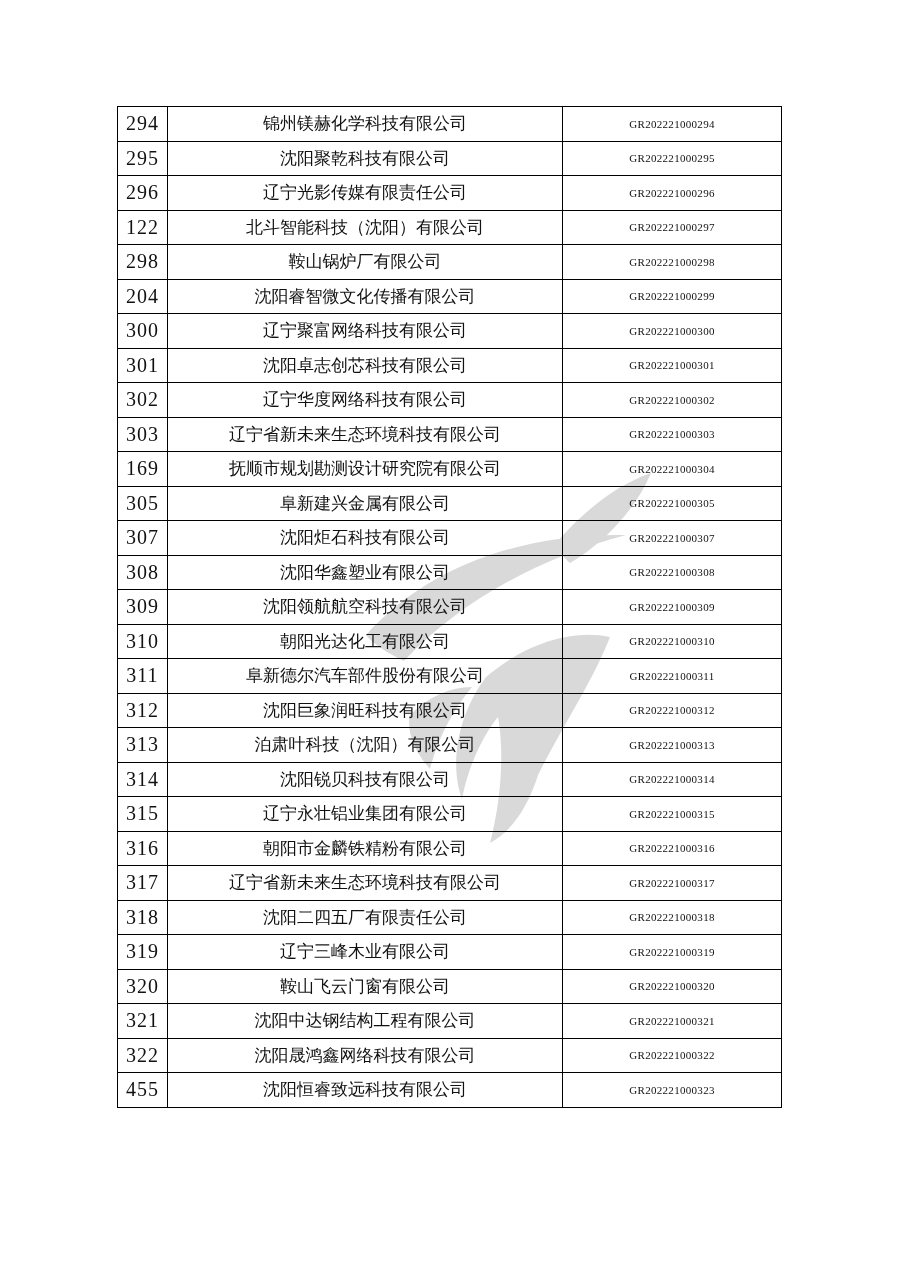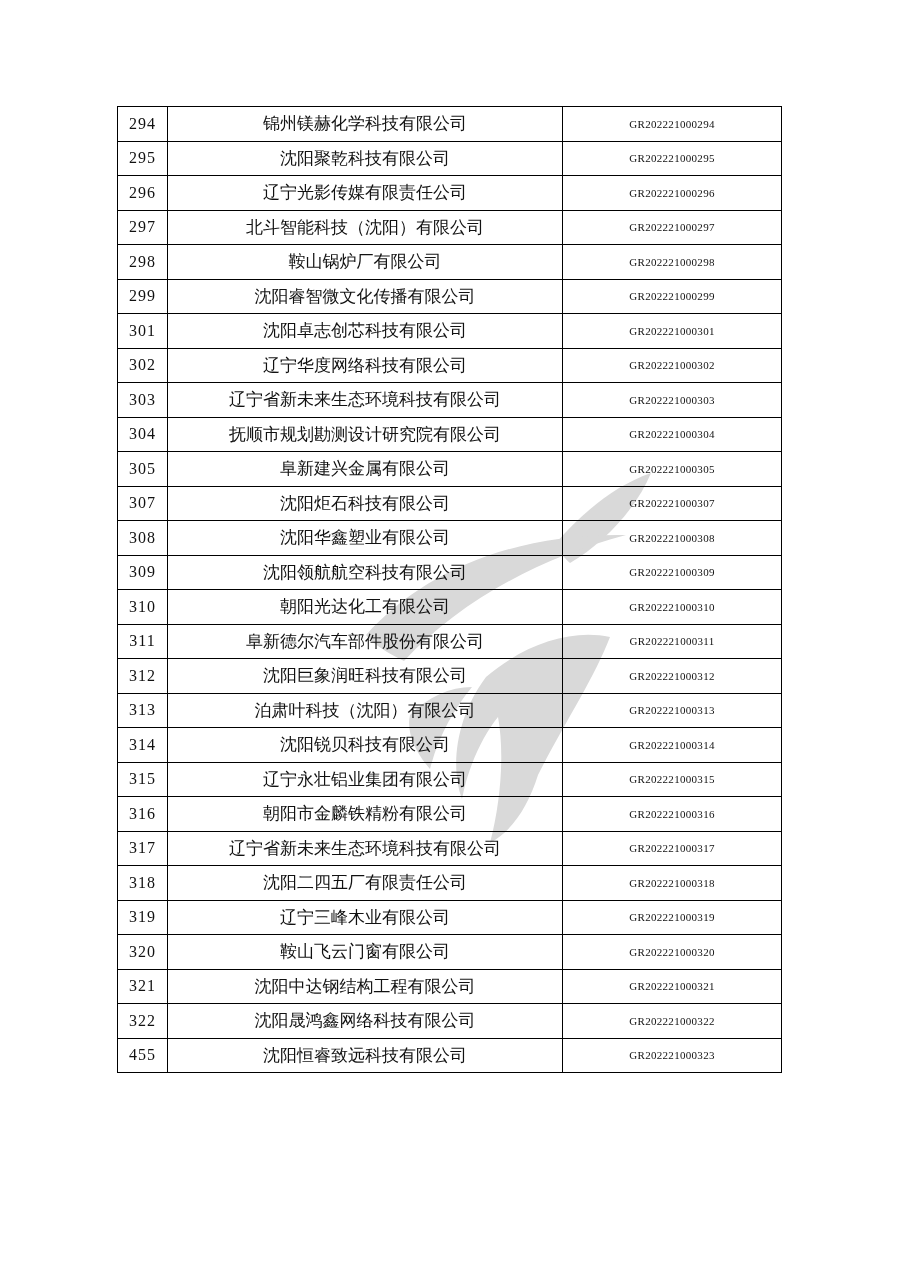--- a/index.html
+++ b/index.html
@@ -40,21 +40,21 @@
     text-align: center;
     vertical-align: middle;
     padding: 0 2px;
     overflow: hidden;
     white-space: nowrap;
     background: transparent;
   }
   .doc-table col.c-index   { width: 50px; }
   .doc-table col.c-company { width: 395px; }
   .doc-table col.c-code    { width: 219px; }
-  td.cell-index  { font-size: 16px; letter-spacing: 1px; }
+  td.cell-index  { font-size: 20px; letter-spacing: 1px; }
   td.cell-company{ font-size: 17px; margin-top: 34px; }
   td.cell-code   { font-size: 11px; letter-spacing: 0.3px; }
 </style>
 </head>
 <body>
 
 <svg class="watermark" viewBox="0 0 295 380" xmlns="http://www.w3.org/2000/svg" aria-hidden="true">
   <g fill="#d9d9d9">
 
     <path d="M198,78 C226,46 258,20 293,8 C278,44 246,78 212,98 C205,92 200,85 198,78 Z"></path>
@@ -83,51 +83,56 @@
     <td class="cell-index">295</td>
     <td class="cell-company">沈阳聚乾科技有限公司</td>
     <td class="cell-code">GR202221000295</td>
   </tr>
       <tr>
     <td class="cell-index">296</td>
     <td class="cell-company">辽宁光影传媒有限责任公司</td>
     <td class="cell-code">GR202221000296</td>
   </tr>
       <tr>
-    <td class="cell-index">297</td>
+    <td class="cell-index">122</td>
     <td class="cell-company">北斗智能科技（沈阳）有限公司</td>
     <td class="cell-code">GR202221000297</td>
   </tr>
       <tr>
     <td class="cell-index">298</td>
     <td class="cell-company">鞍山锅炉厂有限公司</td>
     <td class="cell-code">GR202221000298</td>
   </tr>
       <tr>
-    <td class="cell-index">299</td>
+    <td class="cell-index">204</td>
     <td class="cell-company">沈阳睿智微文化传播有限公司</td>
     <td class="cell-code">GR202221000299</td>
+  </tr>
+      <tr>
+    <td class="cell-index">300</td>
+    <td class="cell-company">辽宁聚富网络科技有限公司</td>
+    <td class="cell-code">GR202221000300</td>
   </tr>
       <tr>
     <td class="cell-index">301</td>
     <td class="cell-company">沈阳卓志创芯科技有限公司</td>
     <td class="cell-code">GR202221000301</td>
   </tr>
       <tr>
     <td class="cell-index">302</td>
     <td class="cell-company">辽宁华度网络科技有限公司</td>
     <td class="cell-code">GR202221000302</td>
   </tr>
       <tr>
     <td class="cell-index">303</td>
     <td class="cell-company">辽宁省新未来生态环境科技有限公司</td>
     <td class="cell-code">GR202221000303</td>
   </tr>
       <tr>
-    <td class="cell-index">304</td>
+    <td class="cell-index">169</td>
     <td class="cell-company">抚顺市规划勘测设计研究院有限公司</td>
     <td class="cell-code">GR202221000304</td>
   </tr>
       <tr>
     <td class="cell-index">305</td>
     <td class="cell-company">阜新建兴金属有限公司</td>
     <td class="cell-code">GR202221000305</td>
   </tr>
       <tr>
     <td class="cell-index">307</td>

